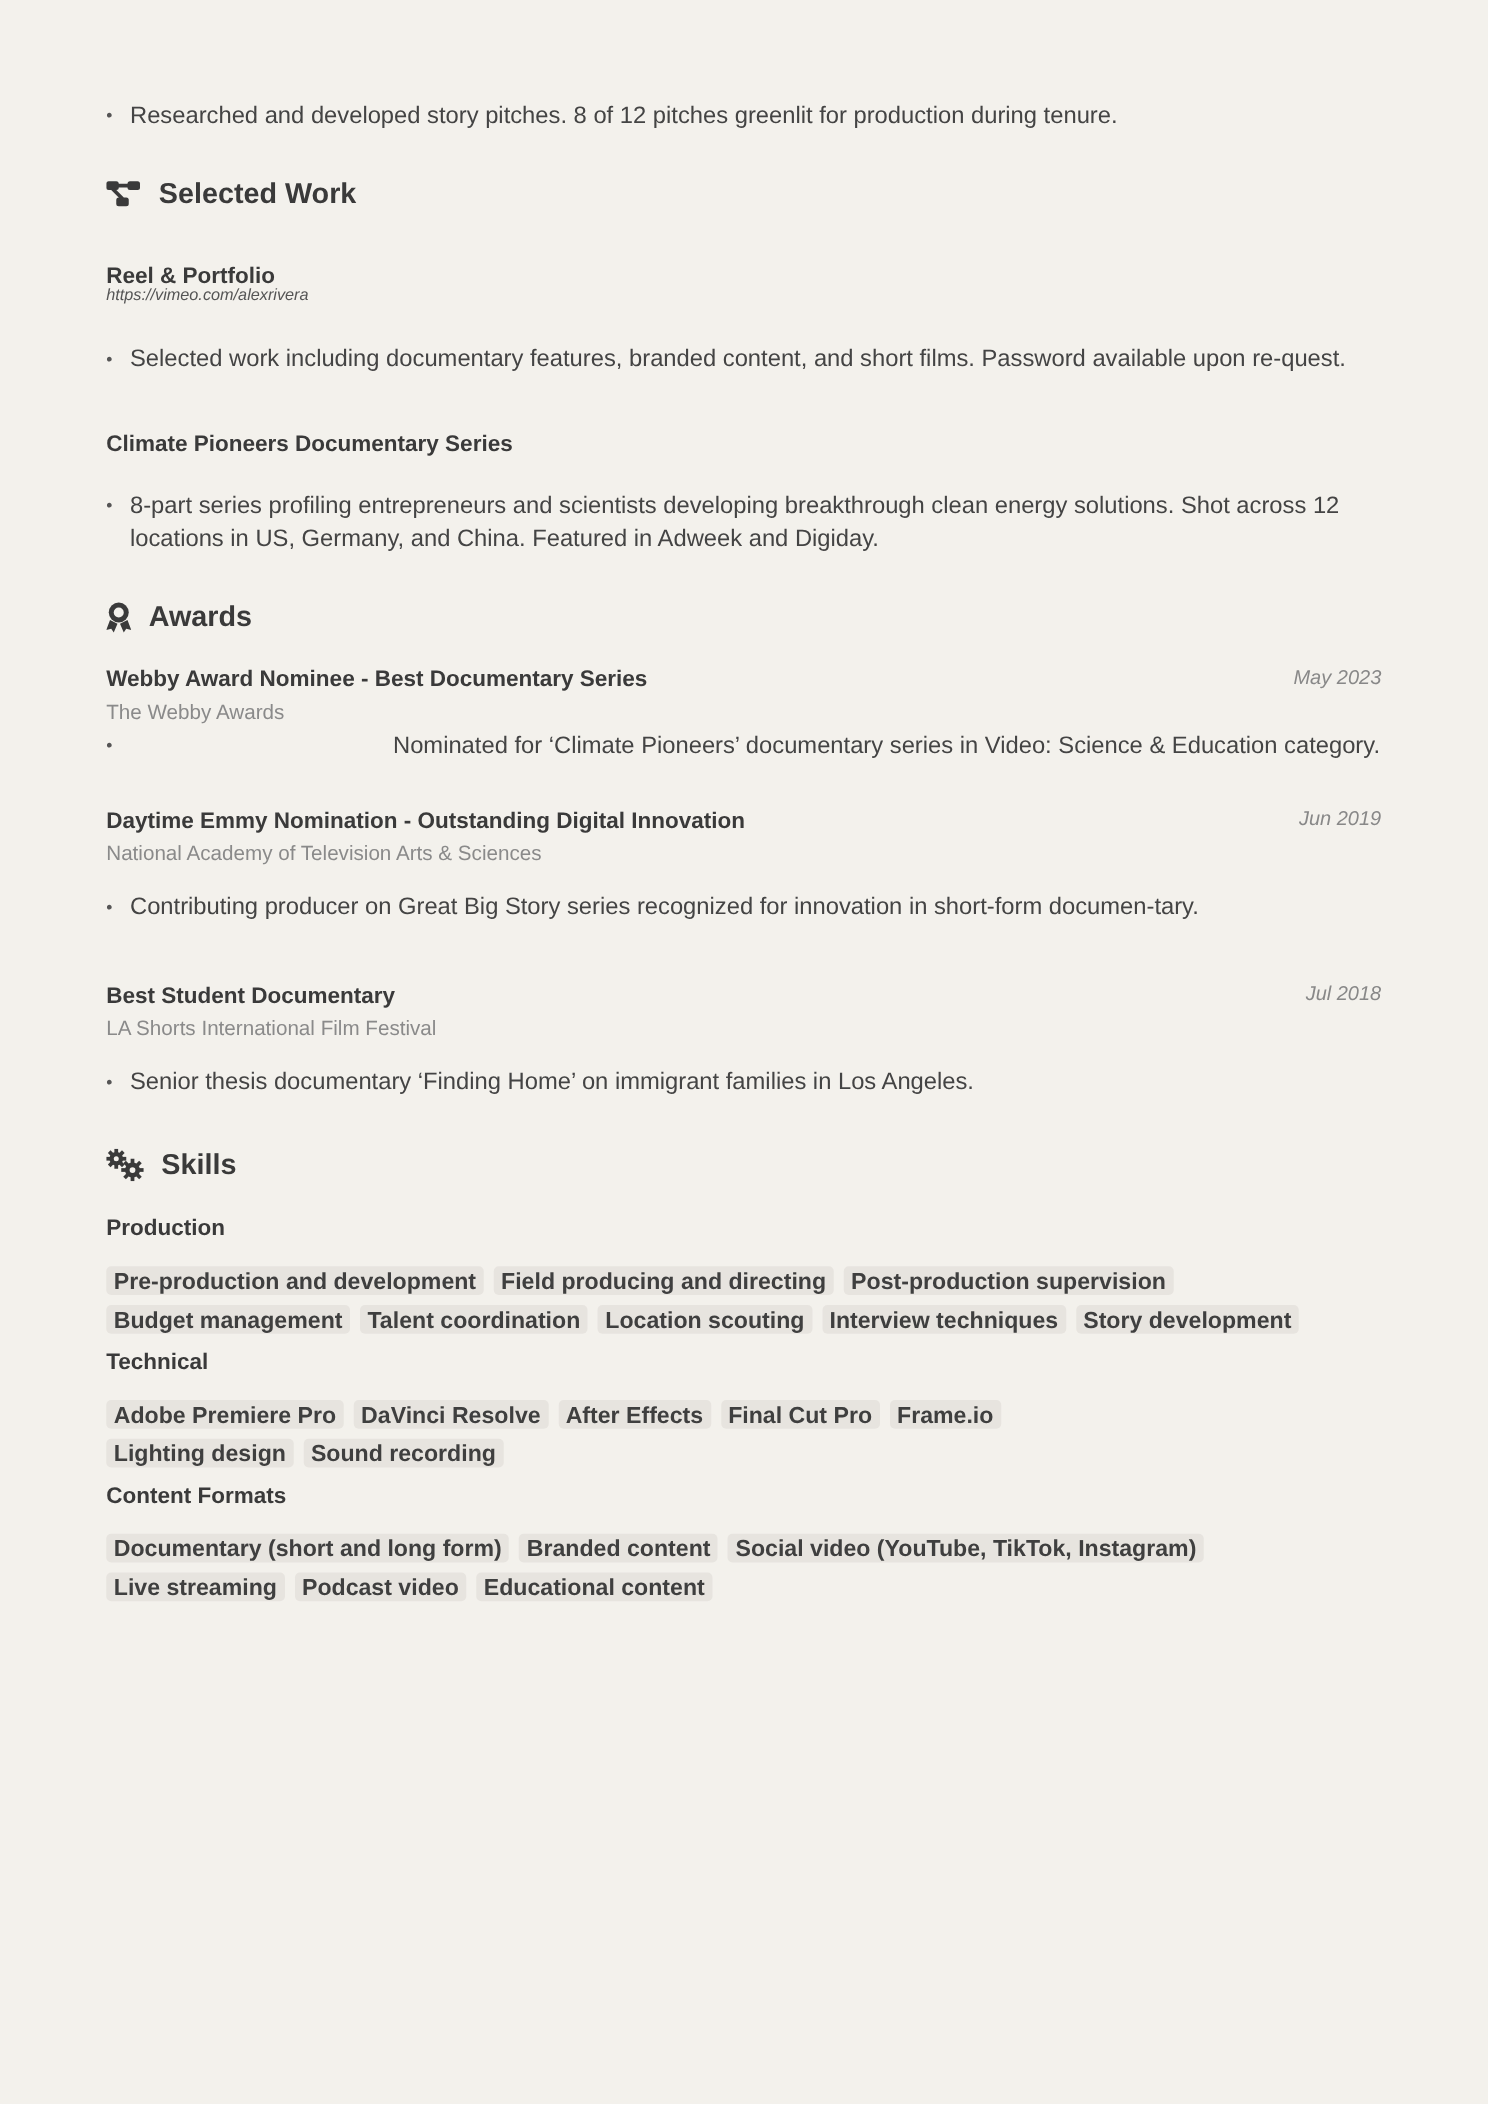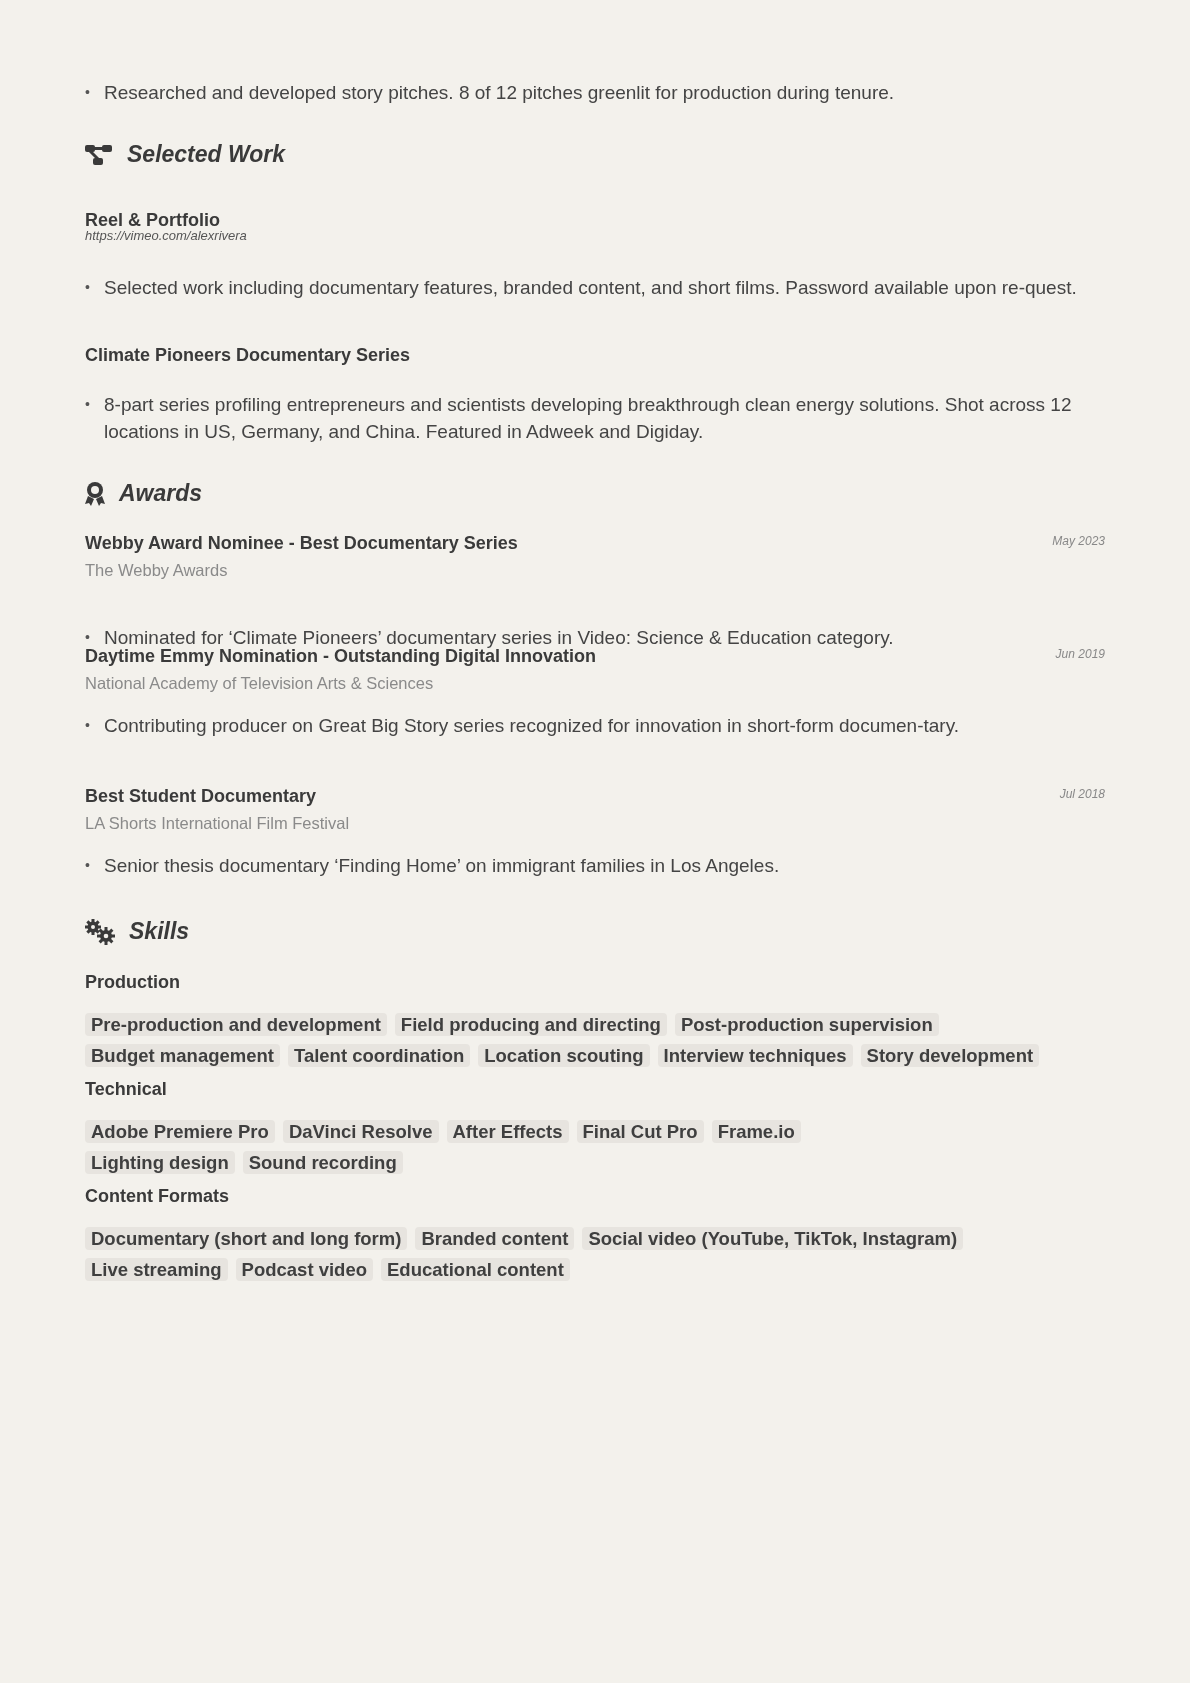--- a/index.html
+++ b/index.html
@@ -15,27 +15,27 @@
     .bullet-line {
       position: relative; padding-left: 19px;
       font-size: 19px; line-height: 27px; color: #444;
     }
     .bullet-line::before {
       content: "•"; position: absolute; left: 0; top: 0; font-size: 14px; color: #555;
     }
     .section-head {
       display: flex; align-items: center; gap: 14px;
       font-size: 23px; font-weight: bold; color: #3a3a3a;
-      position: absolute; left: 0; font-style: italic;
+      position: absolute; left: 0;
     }
     .section-head svg { display: block; }
     .sub-title { position: absolute; left: 0; font-size: 18px; font-weight: bold; color: #3a3a3a; }
     .link { position: absolute; left: 0; font-size: 13px; font-style: italic; color: #555; }
     .org { position: absolute; left: 0; font-size: 16.5px; color: #8a8a8a; }
-    .date { position: absolute; right: 0; font-size: 12px; font-style: italic; color: #888; text-align: left; }
+    .date { position: absolute; right: 0; font-size: 16px; font-style: italic; color: #888; text-align: left; }
     .abs { position: absolute; left: 0; }
     .tags { position: absolute; left: 0; width: 1020px; display: flex; flex-wrap: wrap; row-gap: 4px; column-gap: 8px; align-items: flex-end; }
     .tag {
       background: #e7e4df; border-radius: 4px;
       padding: 0 6px; font-size: 18.5px; font-weight: bold; color: #3f3f3f;
       line-height: 23px; white-space: nowrap;
     }
   </style>
 </head>
 <body>
@@ -72,21 +72,21 @@
         <path d="M3 15 L0 23 L4 22 L6 25 L9 18 Z" fill="#3a3a3a"></path>
         <path d="M17 15 L20 23 L16 22 L14 25 L11 18 Z" fill="#3a3a3a"></path>
       </svg>
     </span>
     <span>Awards</span>
   </div>
 
   <div class="sub-title" style="top:533px;">Webby Award Nominee - Best Documentary Series</div>
   <div class="date" style="top:534px;">May 2023</div>
   <div class="org" style="top:561px;">The Webby Awards</div>
-  <div class="bullet-line abs" style="top:624px;width:1000px;">Nominated for ‘Climate Pioneers’ documentary series in Video: Science &amp; Education category.</div>
+  <div class="bullet-line abs" style="top:583px;width:1000px;text-align:right;">Nominated for ‘Climate Pioneers’ documentary series in Video: Science &amp; Education category.</div>
 
   <div class="sub-title" style="top:646px;">Daytime Emmy Nomination - Outstanding Digital Innovation</div>
   <div class="date" style="top:647px;">Jun 2019</div>
   <div class="org" style="top:674px;">National Academy of Television Arts &amp; Sciences</div>
   <div class="bullet-line abs" style="top:712px;width:920px;">Contributing producer on Great Big Story series recognized for innovation in short-form documen-tary.</div>
 
   <div class="sub-title" style="top:786px;">Best Student Documentary</div>
   <div class="date" style="top:787px;">Jul 2018</div>
   <div class="org" style="top:814px;">LA Shorts International Film Festival</div>
   <div class="bullet-line abs" style="top:852px;width:1000px;">Senior thesis documentary ‘Finding Home’ on immigrant families in Los Angeles.</div>

